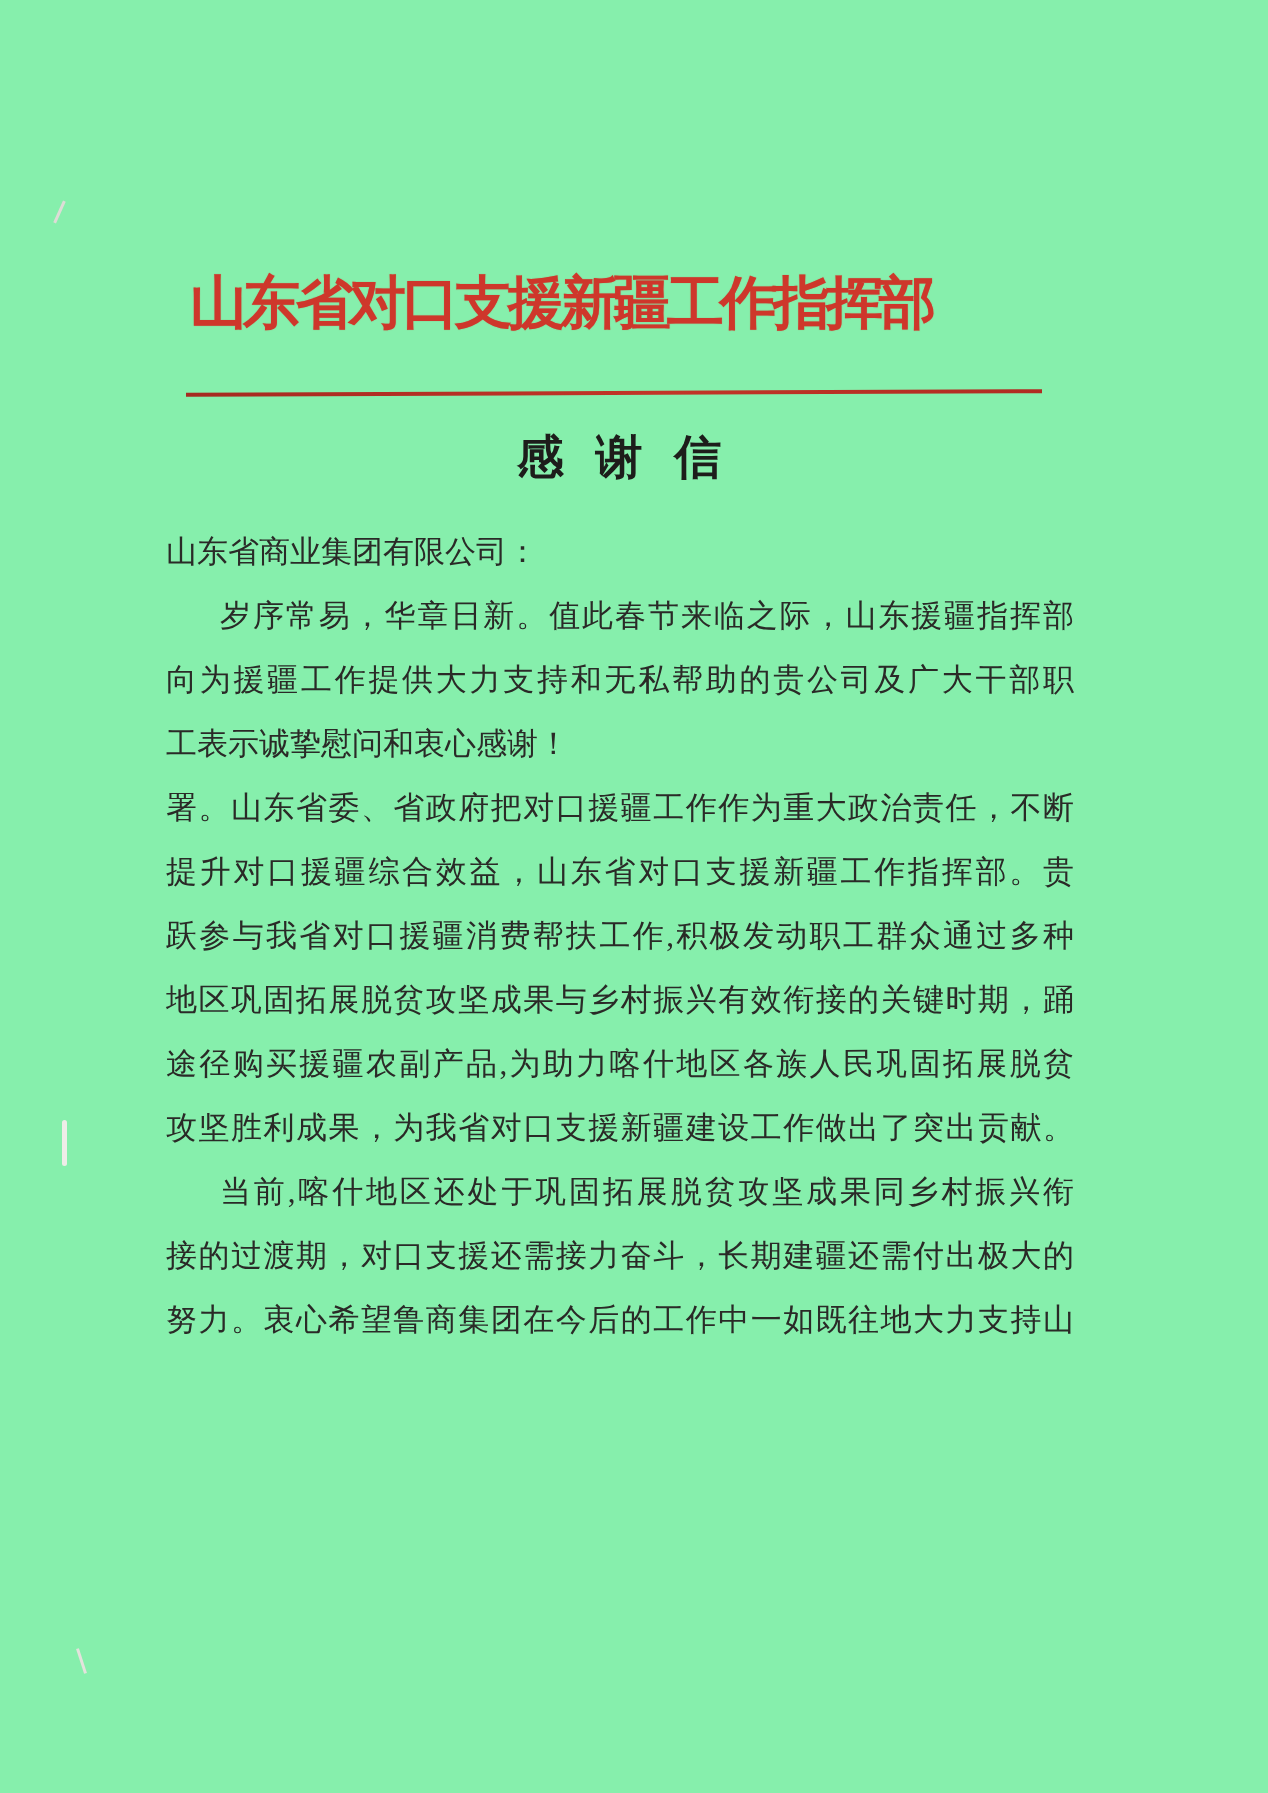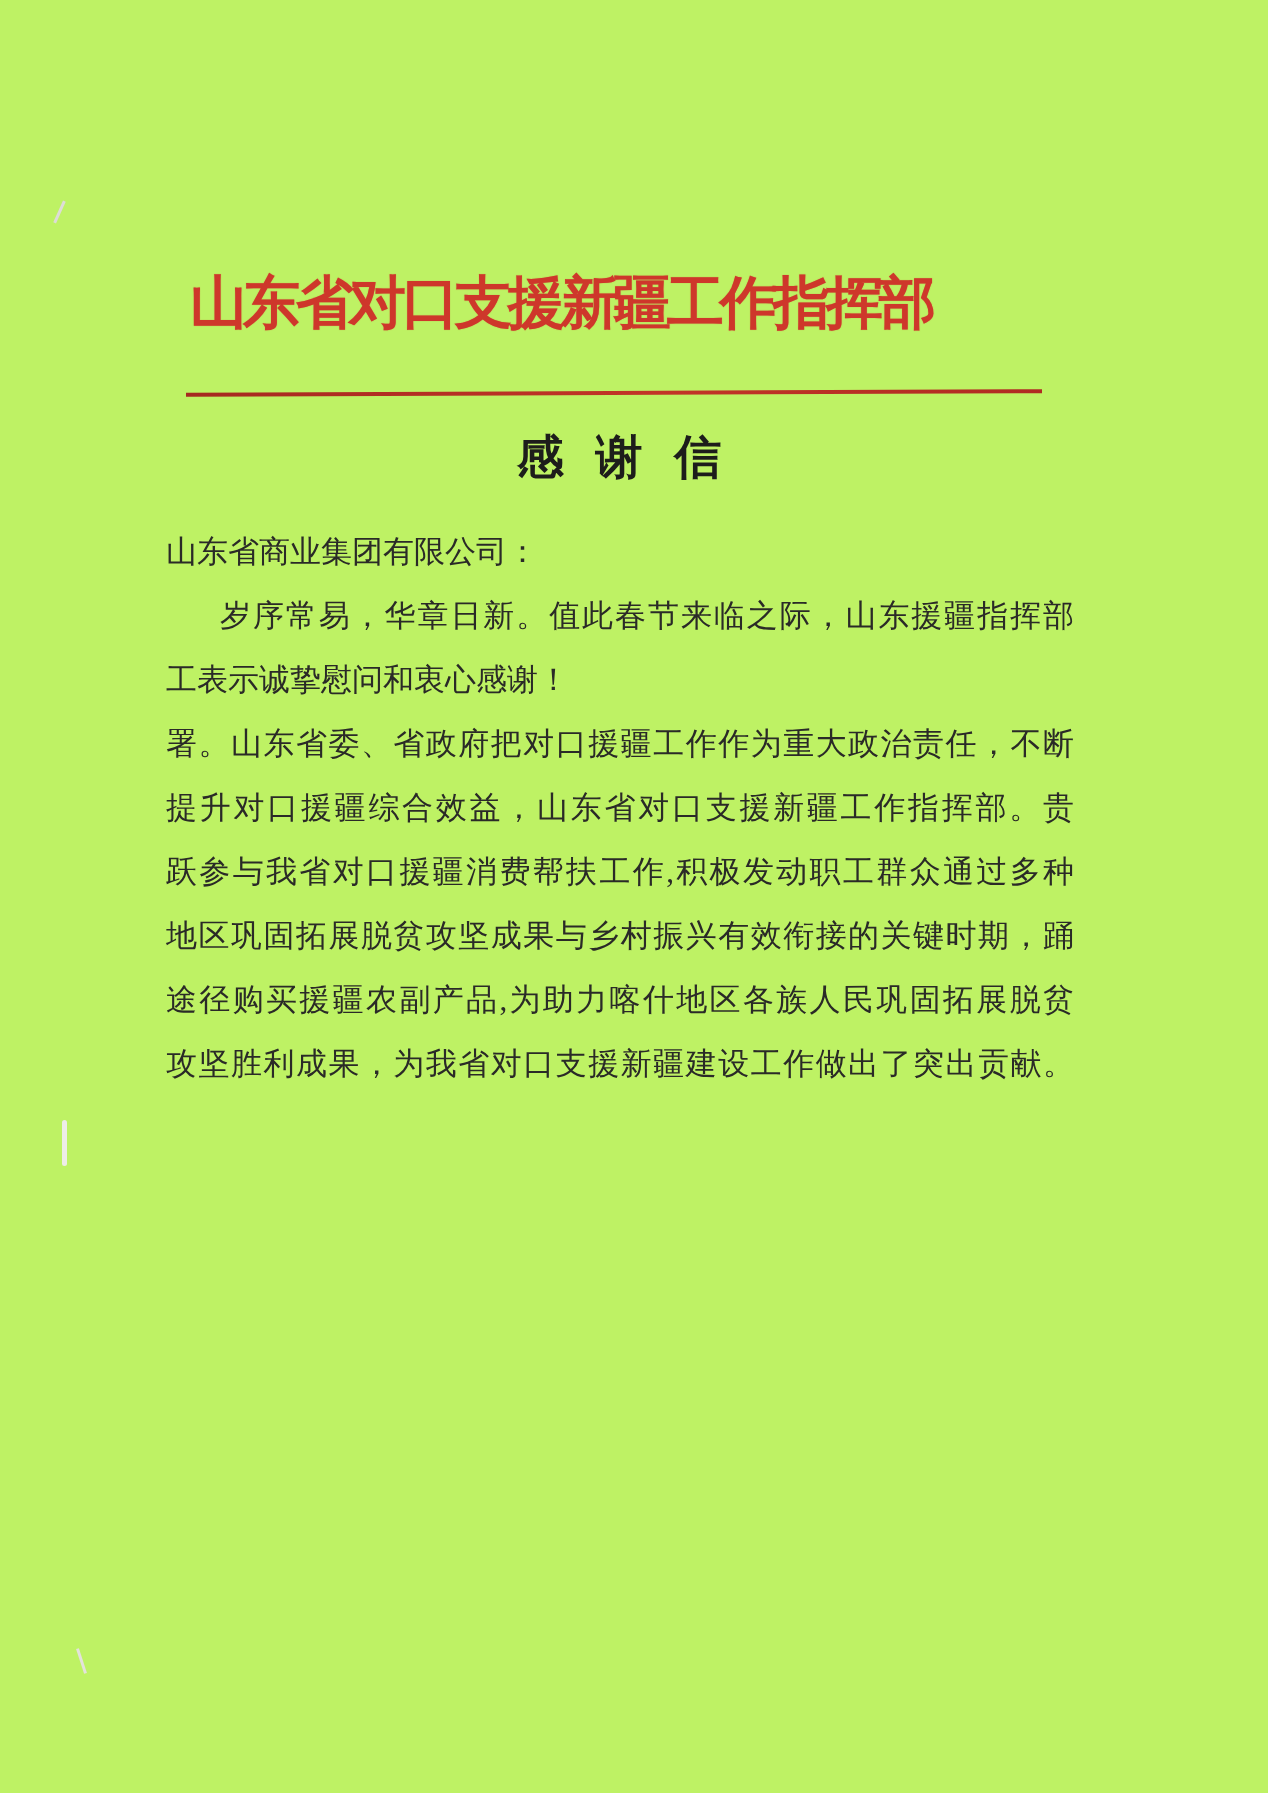--- a/index.html
+++ b/index.html
@@ -4,21 +4,21 @@
 <style>
   html,body{margin:0;padding:0;}
   body{
     width:1268px;height:1793px;
     background:#e8e8e6;
     font-family:"Liberation Serif","DejaVu Serif",serif;
   }
   .page{
     position:relative;
     width:1268px;height:1793px;
-    background:#bef264;
+    background:#86efac;
     overflow:hidden;
   }
   
   .letterhead{
     position:absolute;
     left:190px;top:265px;
     width:940px;height:78px;
     font-size:57px;
     font-weight:bold;
     letter-spacing:-4px;
@@ -98,25 +98,31 @@
 
   <div class="red-rule"></div>
 
   <div class="letter-title">感 谢 信</div>
 
   <div class="letter-body">
     <div class="salutation">山东省商业集团有限公司：</div>
 
   <div class="paragraph">
         <div class="line stretch indent">岁序常易，华章日新。值此春节来临之际，山东援疆指挥部</div>
+        <div class="line stretch">向为援疆工作提供大力支持和无私帮助的贵公司及广大干部职</div>
         <div class="line">工表示诚挚慰问和衷心感谢！</div>
       </div>
       <div class="paragraph">
         <div class="line stretch">署。山东省委、省政府把对口援疆工作作为重大政治责任，不断</div>
         <div class="line stretch">提升对口援疆综合效益，山东省对口支援新疆工作指挥部。贵</div>
         <div class="line stretch">跃参与我省对口援疆消费帮扶工作,积极发动职工群众通过多种</div>
         <div class="line stretch">地区巩固拓展脱贫攻坚成果与乡村振兴有效衔接的关键时期，踊</div>
         <div class="line stretch">途径购买援疆农副产品,为助力喀什地区各族人民巩固拓展脱贫</div>
         <div class="line stretch">攻坚胜利成果，为我省对口支援新疆建设工作做出了突出贡献。</div>
       </div>
+      <div class="paragraph">
+        <div class="line stretch indent">当前,喀什地区还处于巩固拓展脱贫攻坚成果同乡村振兴衔</div>
+        <div class="line stretch">接的过渡期，对口支援还需接力奋斗，长期建疆还需付出极大的</div>
+        <div class="line stretch">努力。衷心希望鲁商集团在今后的工作中一如既往地大力支持山</div>
+      </div>
     </div>
 
 </div>
 
 </body></html>

